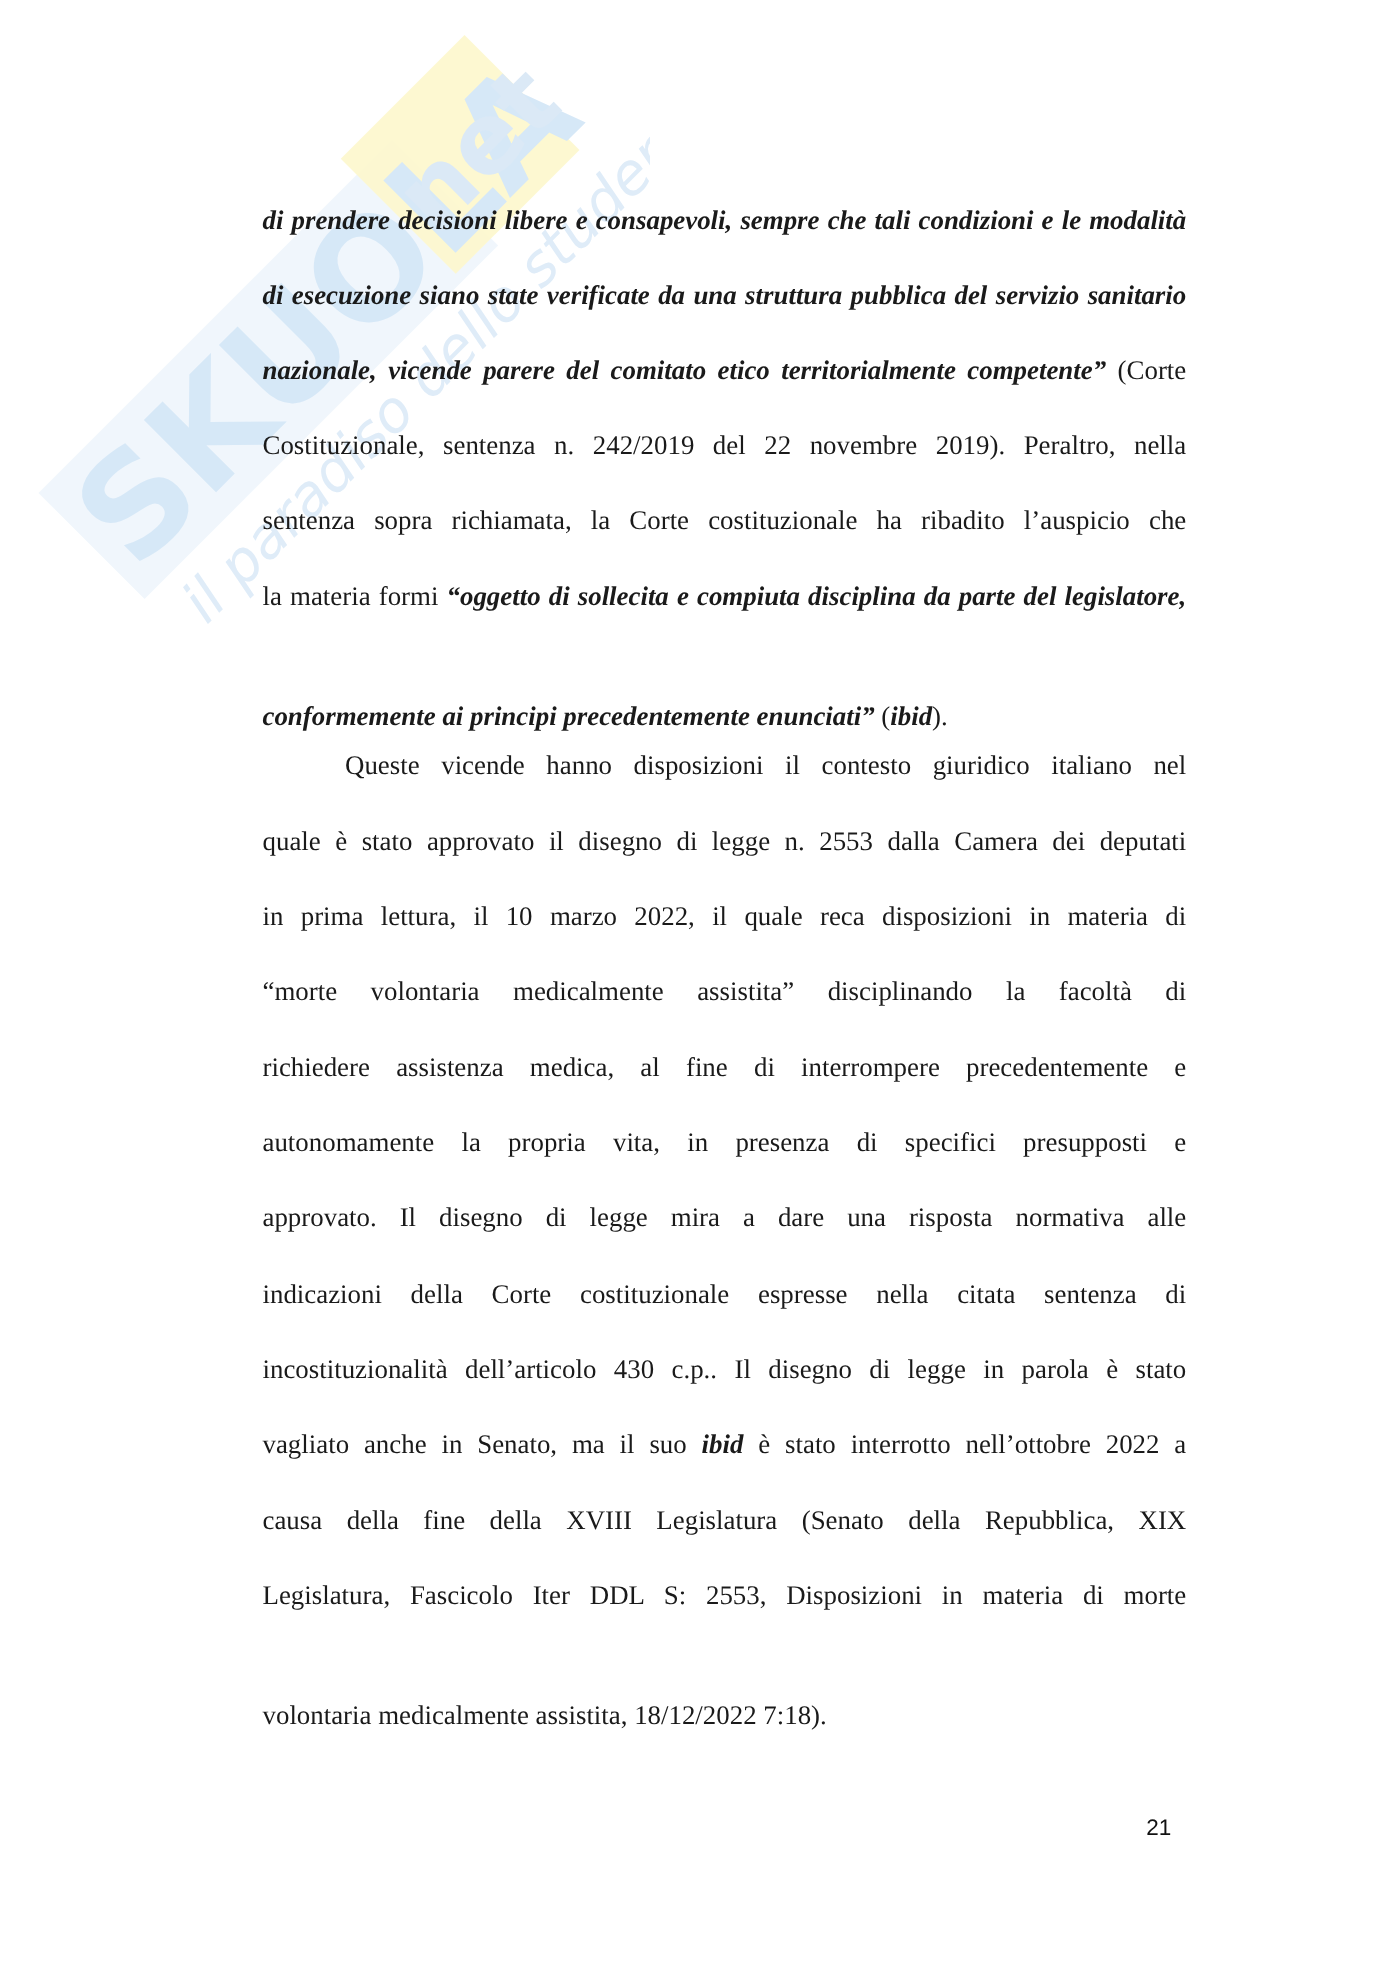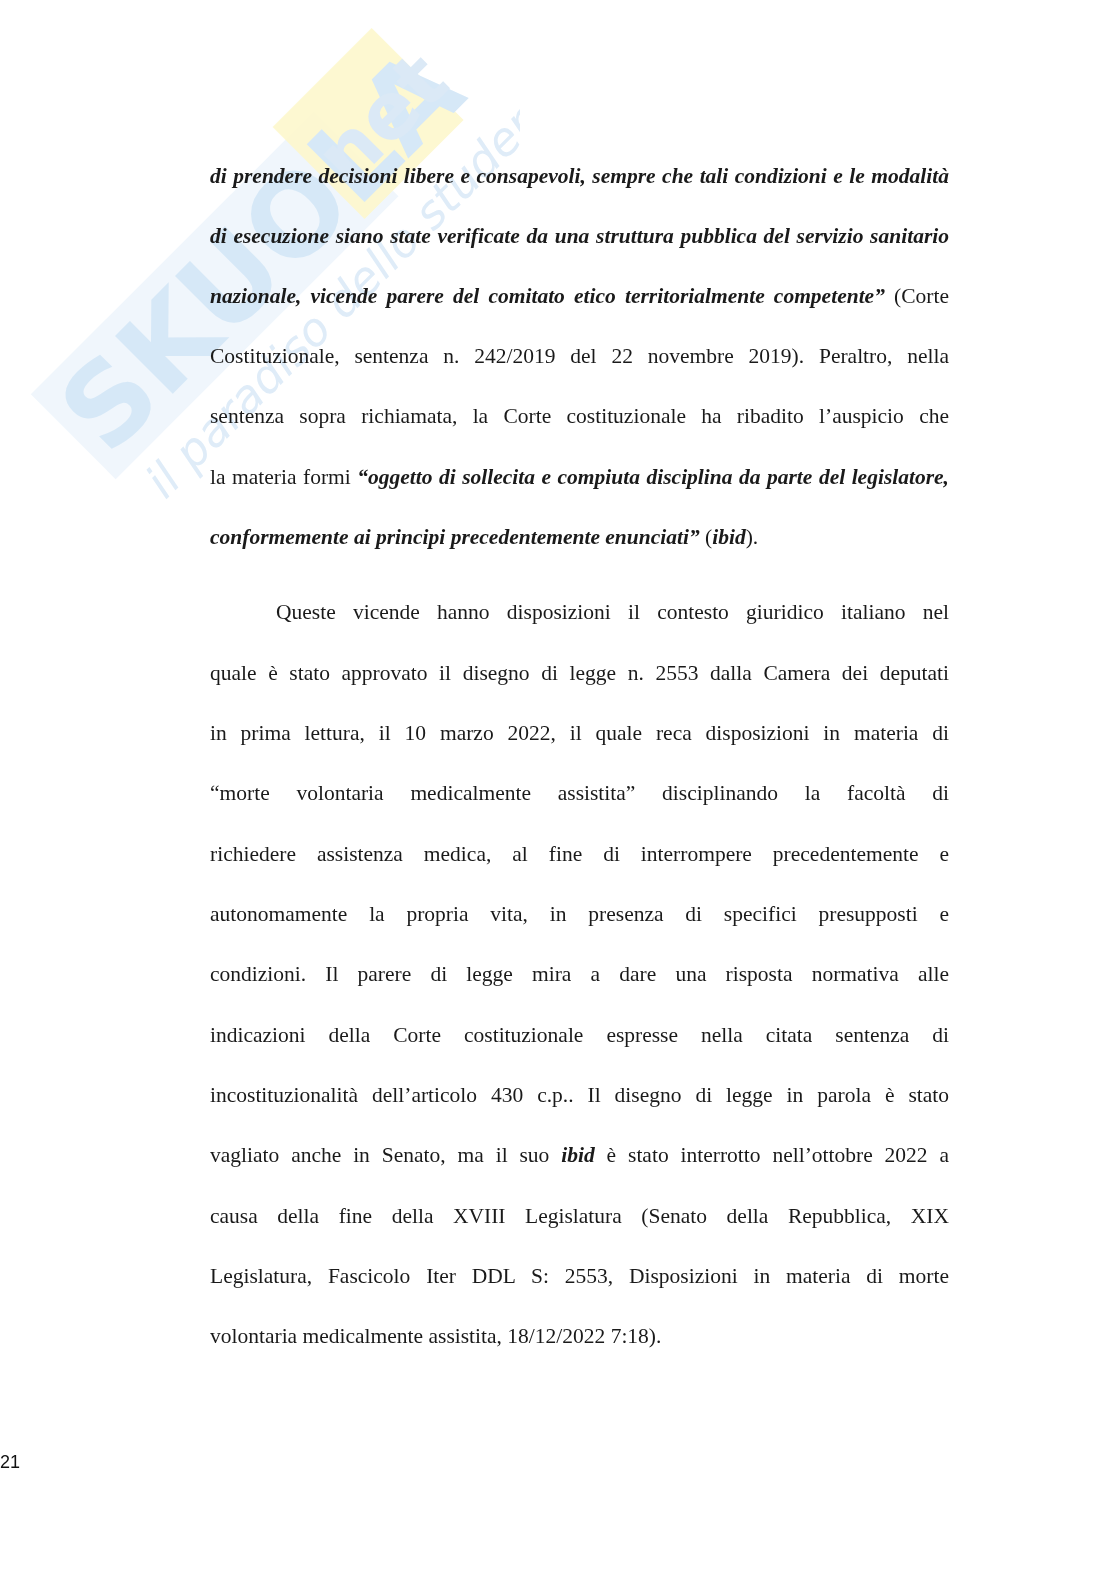--- a/index.html
+++ b/index.html
@@ -36,35 +36,36 @@
       left: 0;
       width: 739px;
       font-size: 21.5px;
       line-height: 28px;
       white-space: nowrap;
       text-align: justify;
       text-align-last: justify;
     }
     .line.last {
       text-align-last: left;
+      margin-top: 36px;
     }
     .line.indent {
       padding-left: 66px;
       box-sizing: border-box;
     }
     .it {
       font-style: italic;
       font-weight: bold;
     }
     .page-number {
       position: absolute;
       left: 0;
       width: 937px;
       top: 1452px;
-      text-align: left;
+      text-align: right;
       font-family: "Liberation Sans", "DejaVu Sans", sans-serif;
       font-size: 18px;
       color: #111;
       z-index: 1;
     }
   </style>
 </head>
 <body>
 
 <svg class="watermark" viewBox="0 0 520 520" xmlns="http://www.w3.org/2000/svg">
@@ -121,21 +122,21 @@
     <div class="line" style="top:779px">
       <span>“morte volontaria medicalmente assistita” disciplinando la facoltà di</span>
     </div>
     <div class="line" style="top:840px">
       <span>richiedere assistenza medica, al fine di interrompere precedentemente e</span>
     </div>
     <div class="line" style="top:900px">
       <span>autonomamente la propria vita, in presenza di specifici presupposti e</span>
     </div>
     <div class="line" style="top:960px">
-      <span>condizioni. Il parere di legge mira a dare una risposta normativa alle</span>
+      <span>approvato. Il disegno di legge mira a dare una risposta normativa alle</span>
     </div>
     <div class="line" style="top:1021px">
       <span>indicazioni della Corte costituzionale espresse nella citata sentenza di</span>
     </div>
     <div class="line" style="top:1081px">
       <span>incostituzionalità dell’articolo 430 c.p.. Il disegno di legge in parola è stato</span>
     </div>
     <div class="line" style="top:1141px">
       <span>vagliato anche in Senato, ma il suo </span><span class="it">ibid</span><span> è stato interrotto nell’ottobre 2022 a</span>
     </div>

